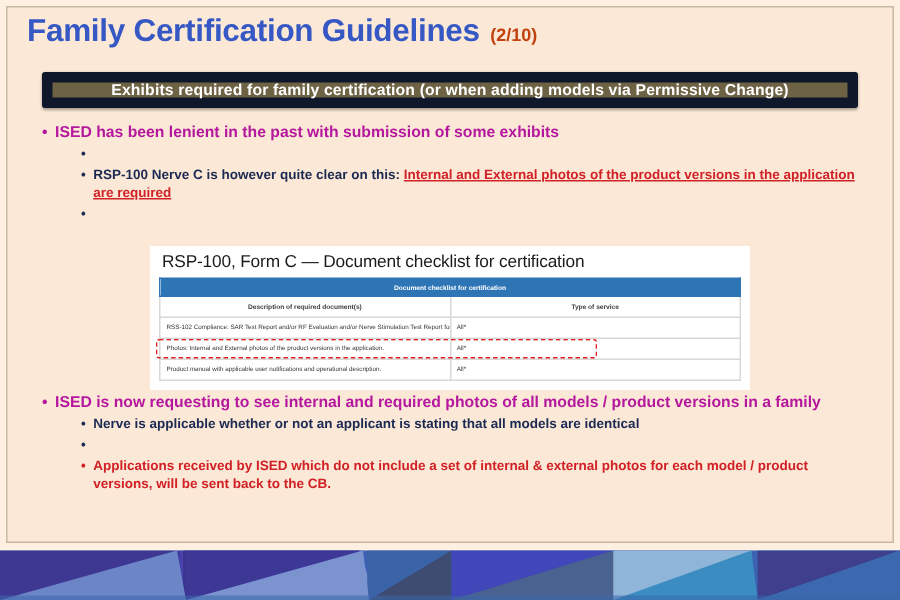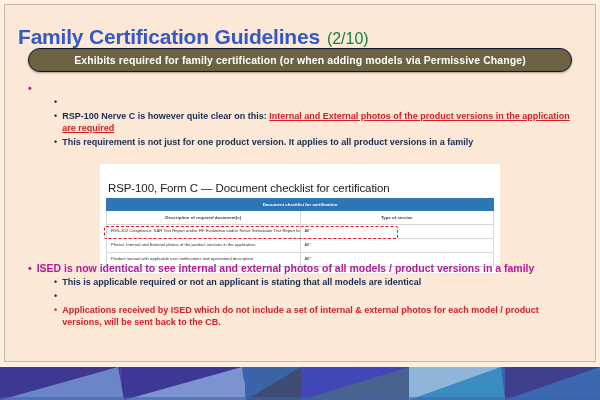--- a/index.html
+++ b/index.html
@@ -24,33 +24,32 @@
   }
   
   .title-row{
     position:absolute;left:18px;top:10px;
     display:flex;align-items:baseline;gap:7px;
   }
   .title-main{
     font-size:21px;font-weight:bold;color:#3658c4;
     letter-spacing:-0.2px;line-height:1;
     white-space:nowrap;
-    margin-top:16px;
   }
   .title-count{
-    font-size:16px;font-weight:normal;color:#15803d;
+    font-size:12px;font-weight:bold;color:#c2410c;
     line-height:1;
   }
   
   .banner{
     position:absolute;left:28px;top:48px;
     width:544px;height:24px;
     background:#6d6243;
-    border:1px solid #0f172a;
-    border-radius:12px;
+    border:7px solid #0f172a;
+    border-radius:2px;
     box-shadow:0 1px 2px rgba(0,0,0,.35);
     display:flex;align-items:center;justify-content:center;
     box-sizing:border-box;
   }
   .banner-text{
     color:#ffffff;font-size:10.5px;font-weight:bold;
     white-space:nowrap;letter-spacing:.1px;
   }
   
   .body{
@@ -72,21 +71,21 @@
   .hl{color:#d12026;text-decoration:underline;}
   
   .docpanel{
     position:absolute;left:100px;top:164px;
     width:400px;background:#ffffff;
     padding:4px 6px 6px 6px;
     box-sizing:border-box;
   }
   .doc-title{
     font-size:11.5px;color:#1a1a1a;font-weight:normal;
-    margin:14px 0 4px 2px;letter-spacing:-.1px;white-space:nowrap;
+    margin:1px 0 4px 2px;letter-spacing:-.1px;white-space:nowrap;
   }
   table.checklist{
     width:100%;border-collapse:collapse;table-layout:fixed;
   }
   table.checklist td,table.checklist th{
     border:1px solid #d8d8d8;
     padding:2px 4px;
     font-size:4.2px;
     color:#333333;
     font-weight:normal;
@@ -139,34 +138,34 @@
     <span class="title-count">(2/10)</span>
   </div>
 
   <div class="banner">
     <span class="banner-text">Exhibits required for family certification (or when adding models via Permissive Change)</span>
   </div>
 
   <div class="body">
     <div class="l1">
       <span class="dot">•</span>
+      <span>ISED has been lenient in the past with submission of some exhibits</span>
     </div>
 
     <div class="l2">
       <span class="dot">•</span>
     </div>
 
     <div class="l2">
       <span class="dot">•</span>
       <span><span>RSP-100 Nerve C is however quite clear on this: </span><span class="hl">Internal and External photos of the product versions in the application are required</span></span>
     </div>
 
     <div class="l2">
       <span class="dot">•</span>
-      <span>This requirement is not just for one product version. It applies to all product versions in a family</span>
     </div>
   </div>
 
   <div class="docpanel">
     <div class="doc-title">RSP-100, Form C — Document checklist for certification</div>
     <table class="checklist">
       <tbody>
         <tr class="band">
           <td colspan="2">Document checklist for certification</td>
         </tr>
@@ -187,25 +186,25 @@
           <td class="svc">All*</td>
         </tr>
       </tbody>
     </table>
   </div>
   <div class="row-highlight"></div>
 
   <div class="body2">
     <div class="l1">
       <span class="dot">•</span>
-      <span>ISED is now identical to see internal and external photos of all models / product versions in a family</span>
-    </div>
-    <div class="l2">
-      <span class="dot">•</span>
-      <span>This is applicable required or not an applicant is stating that all models are identical</span>
+      <span>ISED is now requesting to see internal and required photos of all models / product versions in a family</span>
+    </div>
+    <div class="l2">
+      <span class="dot">•</span>
+      <span>Nerve is applicable whether or not an applicant is stating that all models are identical</span>
     </div>
     <div class="l2">
       <span class="dot">•</span>
     </div>
     <div class="l2 red">
       <span class="dot">•</span>
       <span>Applications received by ISED which do not include a set of internal &amp; external photos for each model / product versions, will be sent back to the CB.</span>
     </div>
   </div>
 

